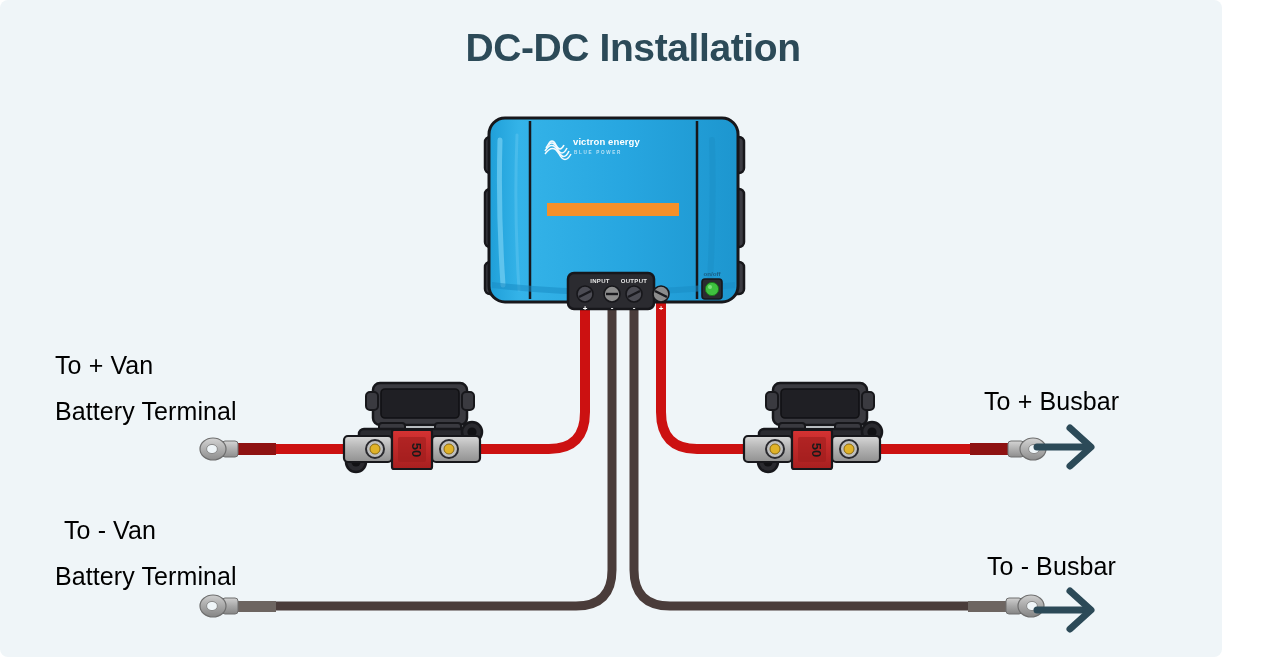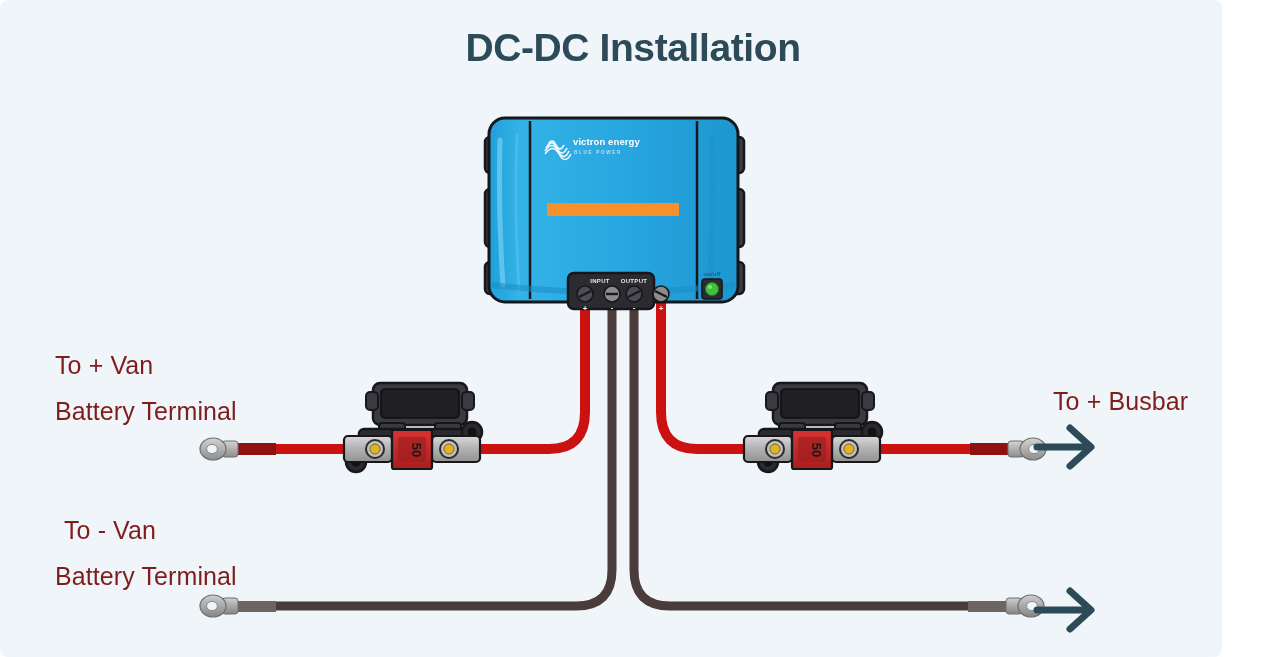--- a/index.html
+++ b/index.html
@@ -35,29 +35,29 @@
     width: 1266px;
     text-align: center;
     font-size: 39px;
     font-weight: 700;
     color: #2c4a58;
     letter-spacing: -0.4px;
   }
   .lbl {
     position: absolute;
     font-size: 25px;
-    color: #7f1d1d;
+    color: #000000;
     white-space: nowrap;
     letter-spacing: 0.1px;
   }
   #label-pos-van-l1 { left: 55px; top: 351px; }
   #label-pos-van-l2 { left: 55px; top: 397px; }
   #label-neg-van-l1 { left: 64px; top: 516px; }
   #label-neg-van-l2 { left: 55px; top: 562px; }
-  #label-pos-bus    { left: 1053px; top: 387px; text-align: center; }
+  #label-pos-bus    { left: 984px; top: 387px; text-align: center; }
   #label-neg-bus    { left: 987px; top: 552px; }
 </style>
 </head>
 <body>
 
 <div id="canvas">
 
   <div class="ttl">DC-DC Installation</div>
 
   <svg id="diagram-svg" viewBox="0 0 1266 657">
@@ -263,14 +263,15 @@
       <line x1="1037" y1="610" x2="1085" y2="610" stroke="#2c4a58" stroke-width="7" stroke-linecap="round"></line>
       <polyline points="1070,591 1091,610 1070,629" fill="none" stroke="#2c4a58" stroke-width="7" stroke-linecap="round" stroke-linejoin="round"></polyline>
     </g>
   </svg>
 
   <div class="lbl" id="label-pos-van-l1">To + Van</div>
   <div class="lbl" id="label-pos-van-l2">Battery Terminal</div>
   <div class="lbl" id="label-neg-van-l1">To - Van</div>
   <div class="lbl" id="label-neg-van-l2">Battery Terminal</div>
   <div class="lbl" id="label-pos-bus">To + Busbar</div>
+  <div class="lbl" id="label-neg-bus">To - Busbar</div>
 
 </div>
 
 </body></html>

